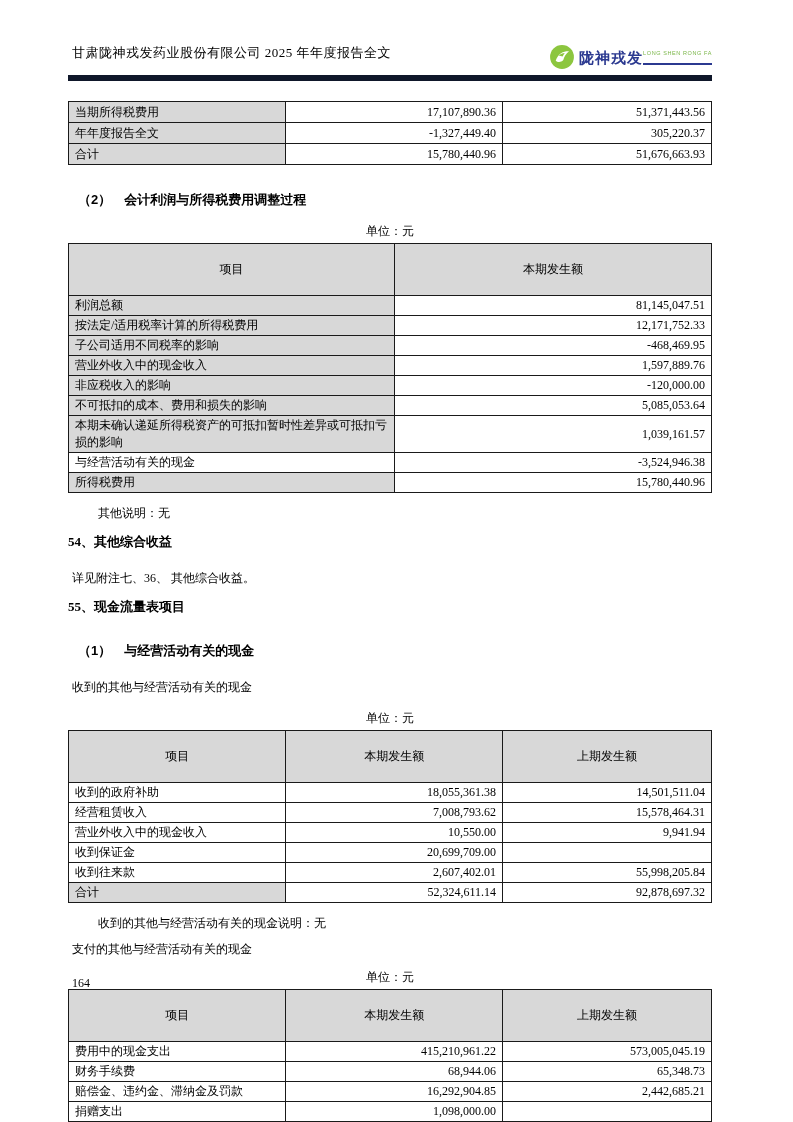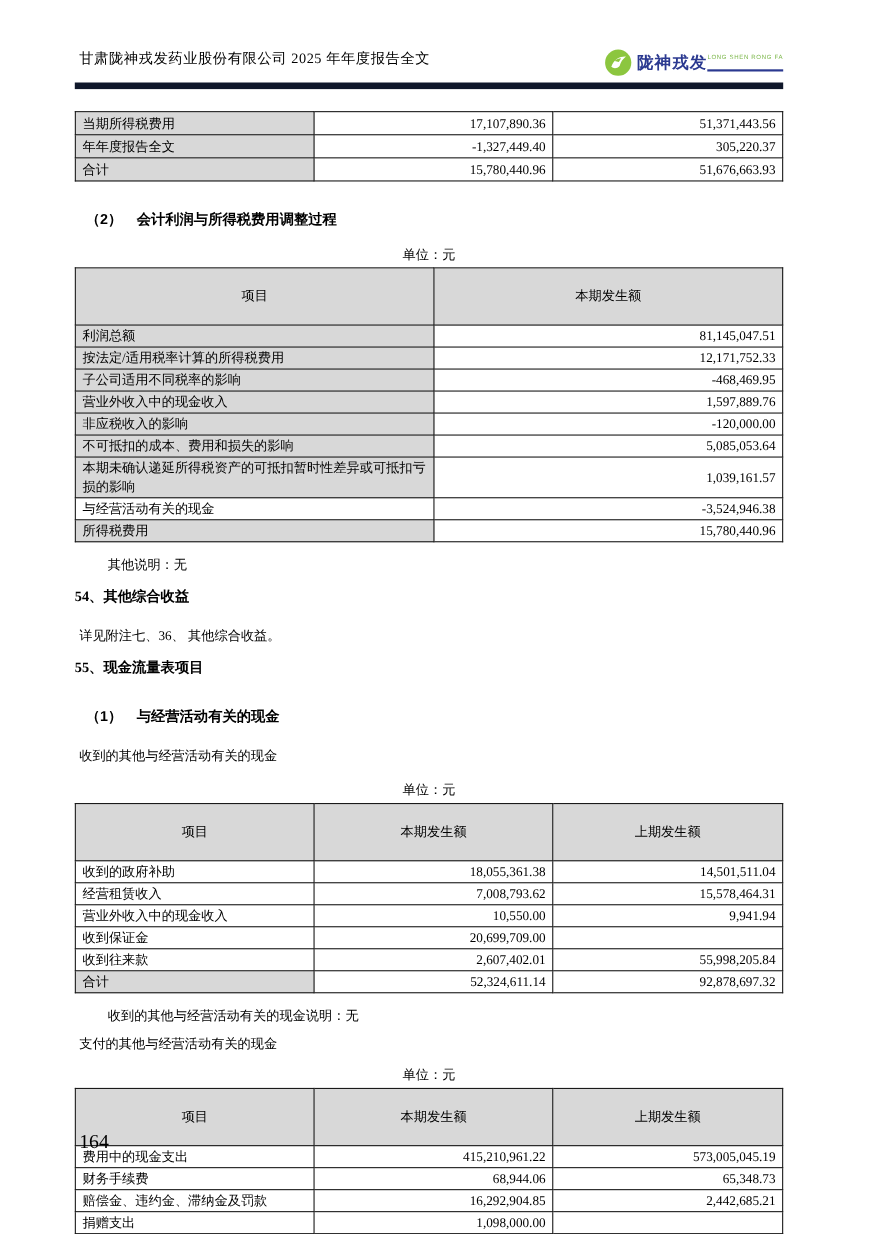--- a/index.html
+++ b/index.html
@@ -51,21 +51,21 @@
     font-weight:bold; font-size:13px; margin:26px 0 0 10px;
   }
   .h-num {
     font-family:Liberation Serif, serif;
     font-weight:bold; font-size:13px; margin-top:11px;
   }
   .body-line { margin-top:19px; padding-left:4px; }
   .unit { text-align:center; margin:14px 0 3px 0; }
   .note { margin-top:12px; padding-left:4px;margin-left:26px; }
   .t-mid { margin-top:0; }
-  .pgnum { position:absolute; left:72px; top:1028px; font-size:18px; }
+  .pgnum { position:absolute; left:72px; top:976px; font-size:12px; }
 </style>
 </head>
 <body>
 
 <div class="page">
 
   <div class="hdr">
     <div class="hdr-title">甘肃陇神戎发药业股份有限公司 2025 年年度报告全文</div>
     <div class="logo">
       <svg class="logo-mark" viewBox="0 0 24 24">

